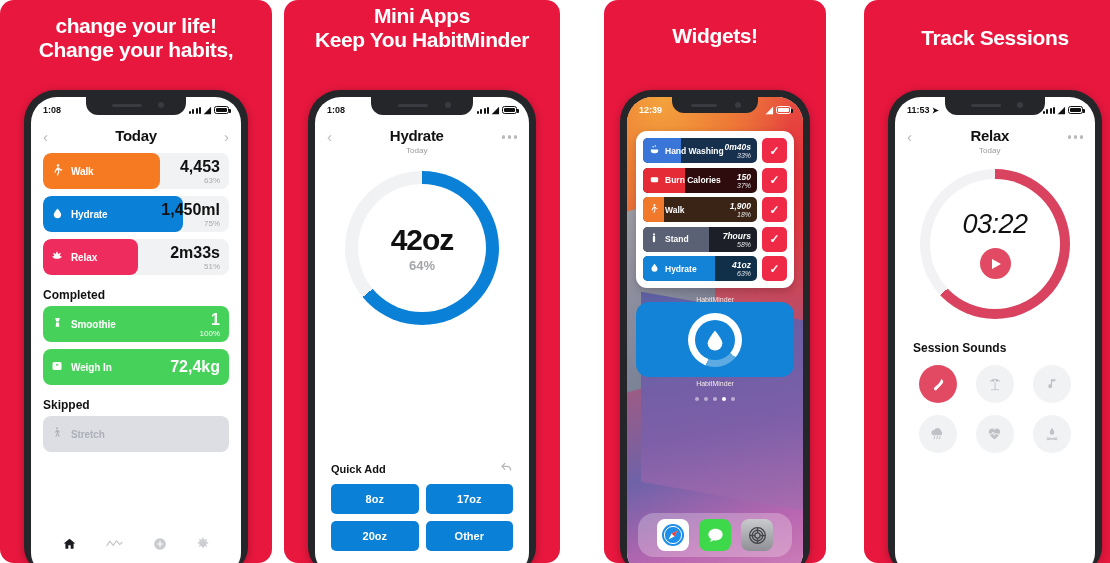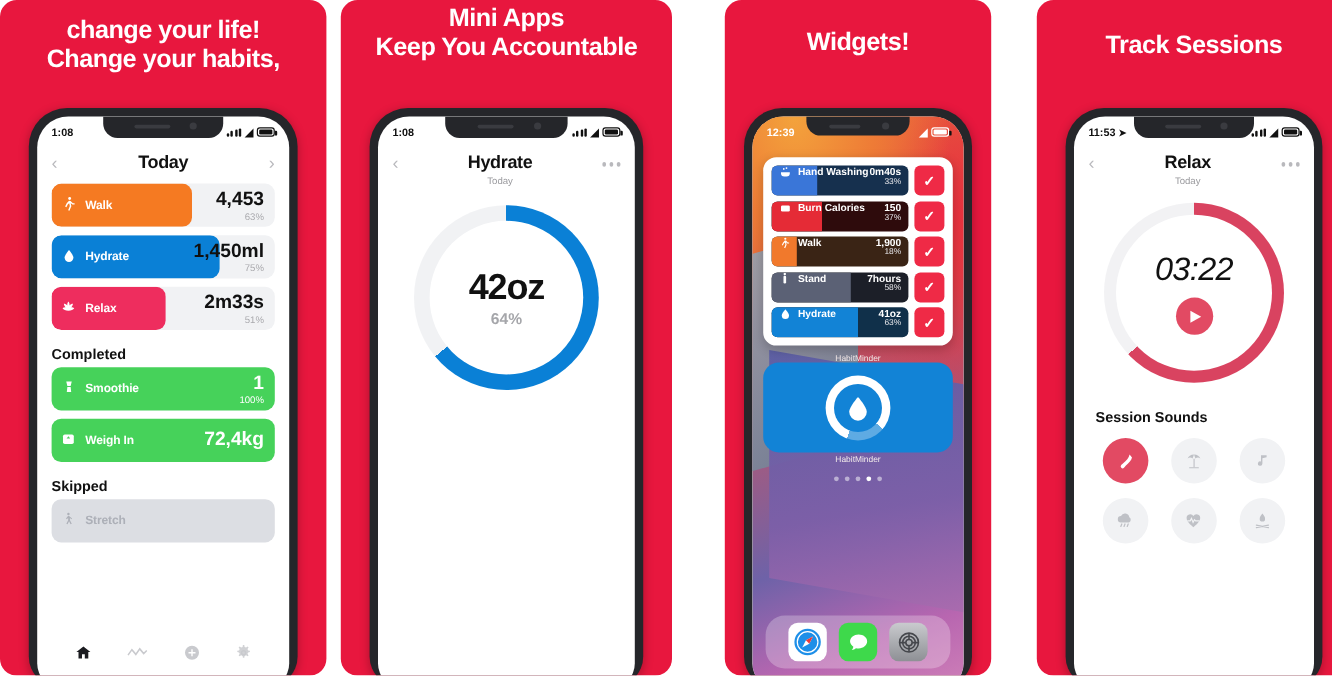--- a/index.html
+++ b/index.html
@@ -106,25 +106,25 @@
   }
   .wp-shape1 { position:absolute; left:-12%; top:22%; width:62%; height:38%;
                background:linear-gradient(140deg,#9AA3B0,#6D7C90); transform:skewY(-16deg); opacity:.92; }
   .wp-shape2 { position:absolute; left:8%; top:44%; width:92%; height:40%;
                background:linear-gradient(160deg,#5B5EA4,#7C5FA8 60%,#A96BAE); transform:skewY(10deg); opacity:.95; }
   .wcard { position:absolute; left:9px; right:9px; top:34px; background:#fff; border-radius:11px;
            padding:7px 7px; box-shadow:0 3px 9px rgba(0,0,0,.2); }
   .wrow { display:flex; align-items:center; gap:5px; margin-bottom:4.5px; }
   .wrow:last-child{ margin-bottom:0; }
   .wbar { position:relative; flex:1; height:25px; border-radius:5px; overflow:hidden; display:flex;
-          }
+          align-items:center; }
   .wbar .wfill { position:absolute; left:0; top:0; bottom:0; }
   .wbar .wic { position:relative; z-index:2; width:22px; text-align:center; color:#fff; font-size:10px; }
   .wbar .wnm { position:relative; z-index:2; color:#fff; font-size:8.5px; font-weight:bold; }
-  .wbar .wval { position:absolute; right:6px; z-index:2; text-align:right; }
+  .wbar .wval { position:absolute; right:6px; z-index:2; text-align:right;font-style:italic; }
   .wbar .wval b { display:block; font-size:8.5px; color:#fff; }
   .wbar .wval span { display:block; font-size:7px; color:#e6e6ea; }
   .wchk { width:25px; height:25px; border-radius:5px; background:#EF2A46; color:#fff;
           display:flex; align-items:center; justify-content:center; font-size:12px; font-weight:bold; }
   .wlabel { text-align:center; font-size:7px; color:#f0e6e6; margin-top:3px; }
 
   .wsmalls { position:absolute; left:9px; right:9px; top:205px; display:flex; gap:9px; }
   .wsm { flex:1; }
   .wsm .box { height:75px; border-radius:13px; padding:6px 7px; position:relative; overflow:hidden; }
   .wsm .box.orange { background:#F1792C; }
@@ -318,21 +318,21 @@
           </span>
         </div>
 
       </div>
     </div>
   </div>
 
   <div class="panel p2">
     <div class="headline">
       <div>Mini Apps</div>
-      <div>Keep You Accountable</div>
+      <div>Keep You HabitMinder</div>
     </div>
 
     <div class="phone" style="left:24px; right:24px; top:90px; bottom:-10px;">
       <div class="screen">
         <div class="notch" style="width:102px;height:18px;">
           <span class="speaker"></span>
           <span class="cam"></span>
         </div>
         <div class="statusbar">
           <span>1:08</span>
@@ -366,20 +366,36 @@
         <div class="ringwrap">
           <div class="ring" id="ring2" style="background: conic-gradient(rgb(10, 128, 214) 0deg, rgb(10, 128, 214) 230.4deg, rgb(241, 242, 244) 230.4deg, rgb(241, 242, 244) 360deg);">
             <div class="hole"></div>
             <div class="center">
               <span class="big">42oz</span>
               <span class="pct">64%</span>
             </div>
           </div>
         </div>
 
+        <div class="qa">
+          <div class="qhdr">
+            <span class="lbl">Quick Add</span>
+            <span class="undo">
+              <svg width="14" height="12" viewBox="0 0 24 20" fill="none" stroke="currentColor" stroke-width="2.2" stroke-linecap="round">
+                  <path d="M5 9 L10 4 M5 9 L10 14 M5 9 h9a6 6 0 016 6"></path>
+                </svg>
+            </span>
+          </div>
+          <div class="grid">
+            <div class="btn">8oz</div>
+            <div class="btn">17oz</div>
+            <div class="btn">20oz</div>
+            <div class="btn">Other</div>
+          </div>
+        </div>
 
       </div>
     </div>
   </div>
 
   <div class="panel p3">
     <div class="headline">
       <div>Widgets!</div>
     </div>
 

